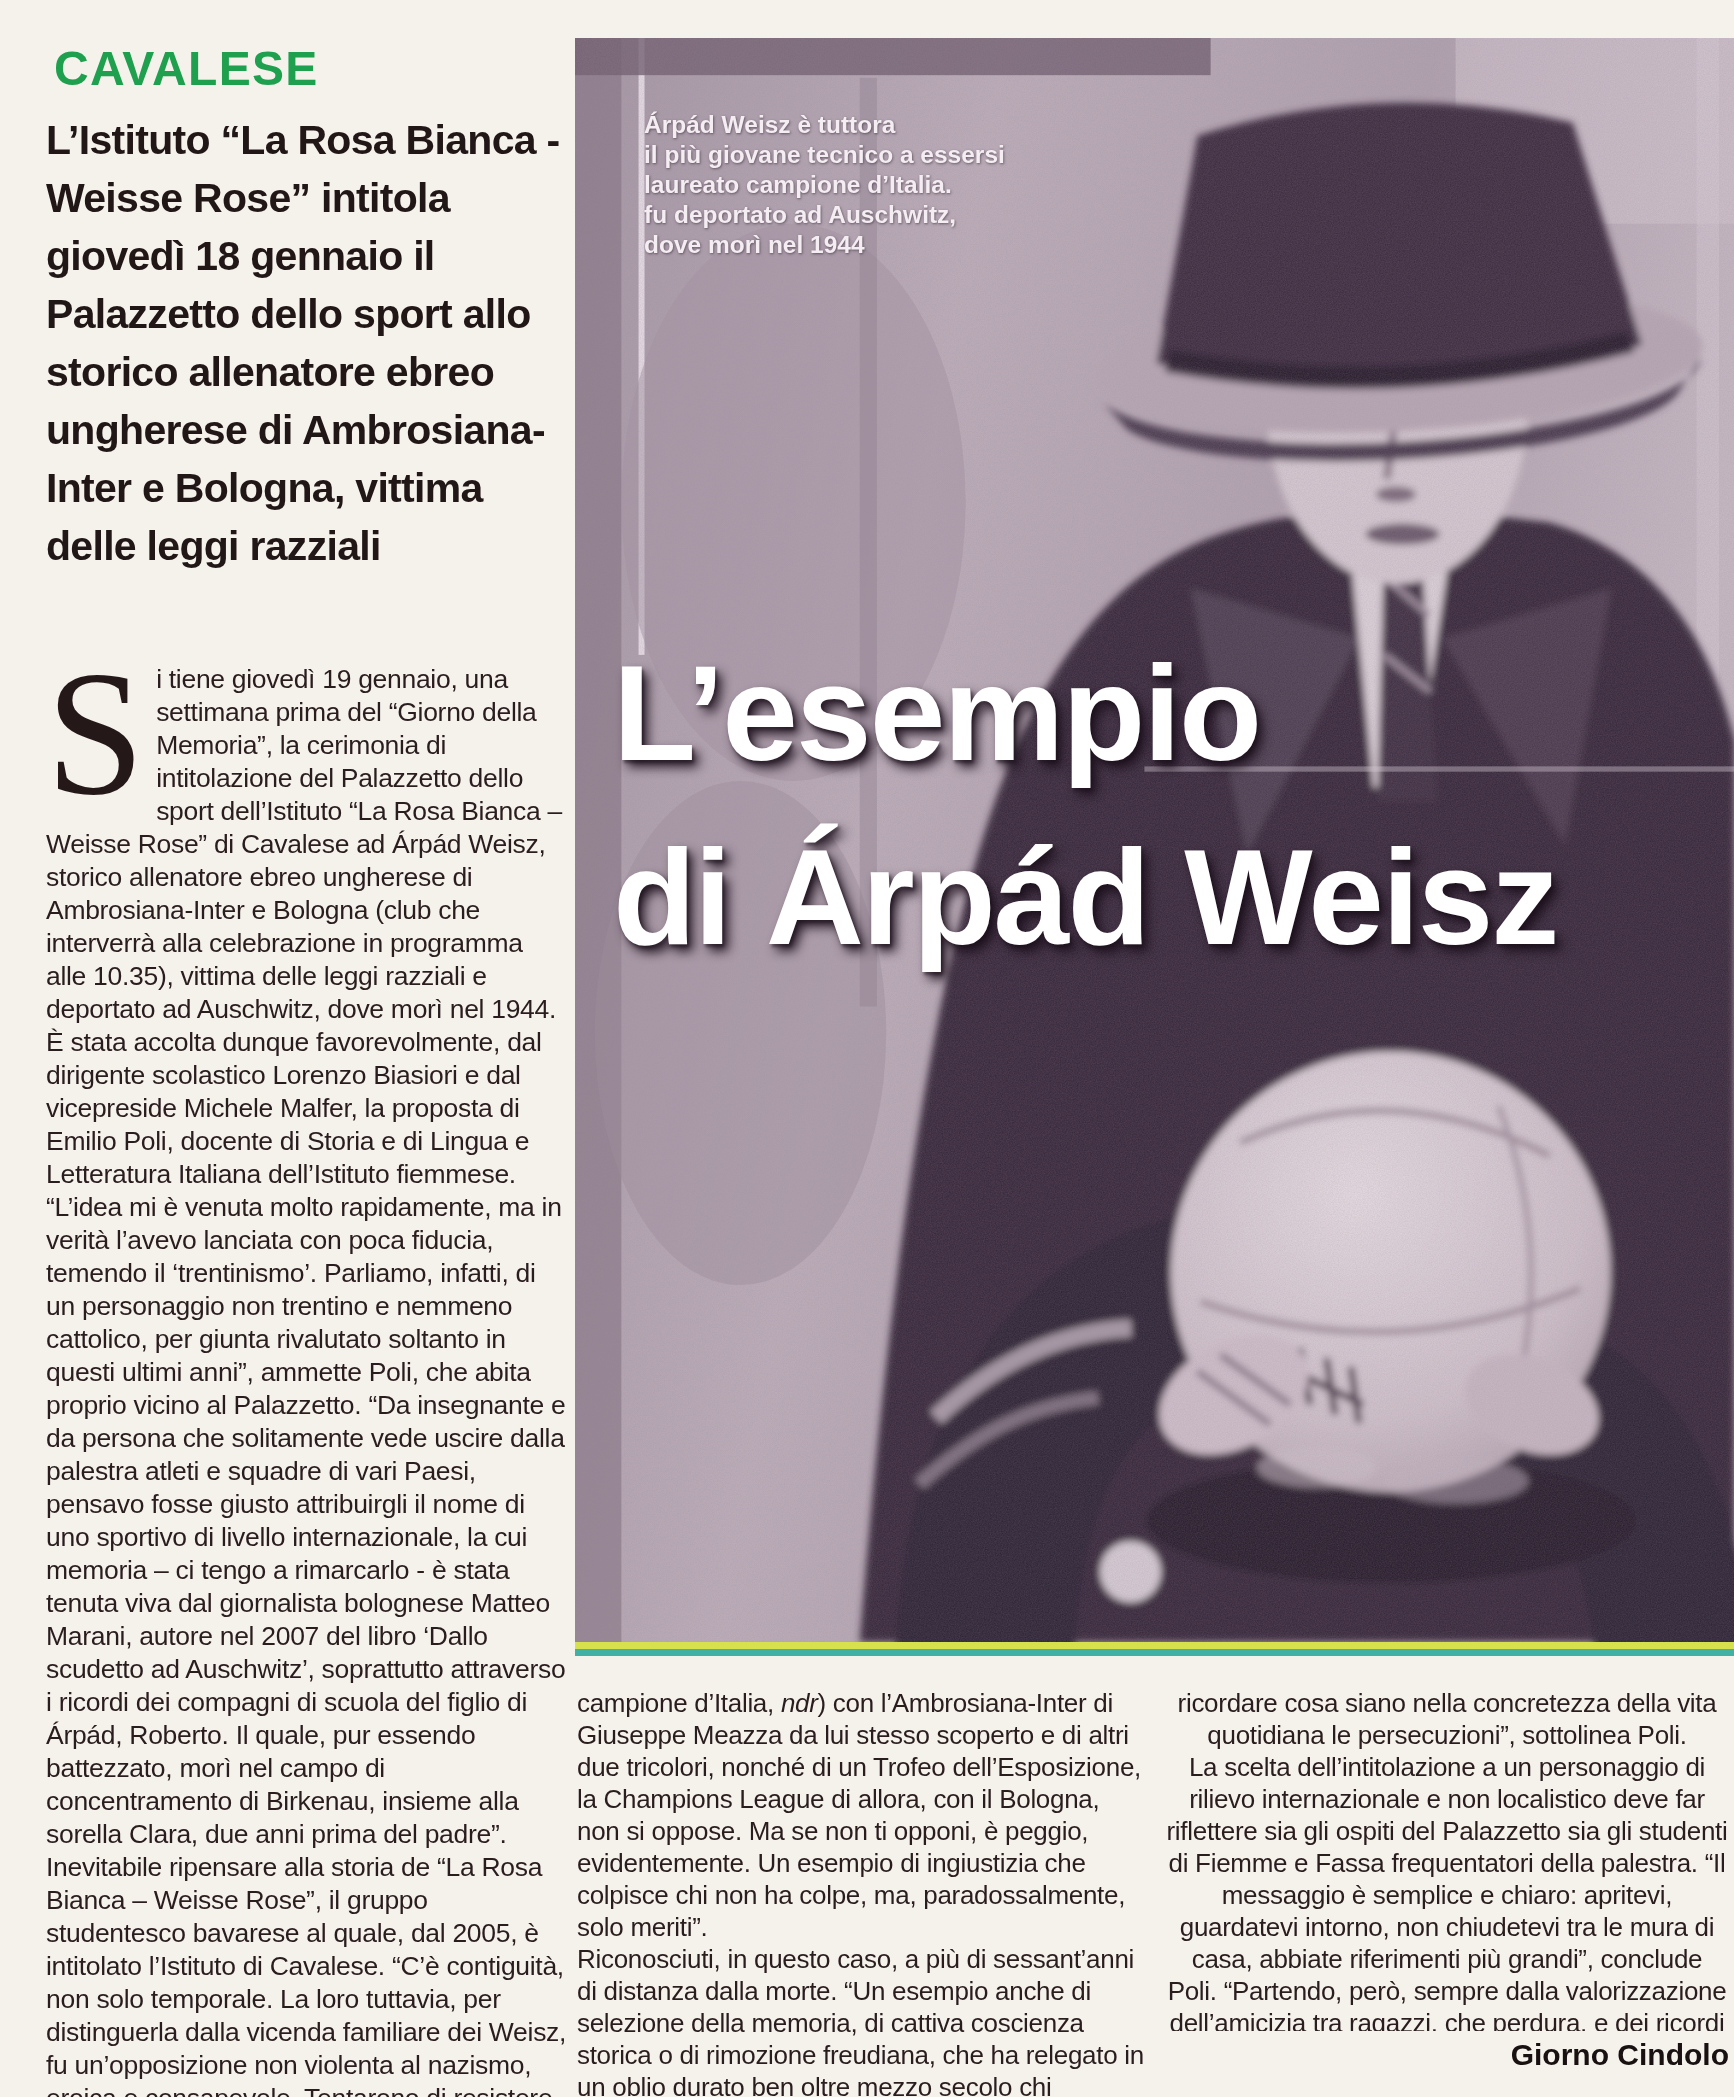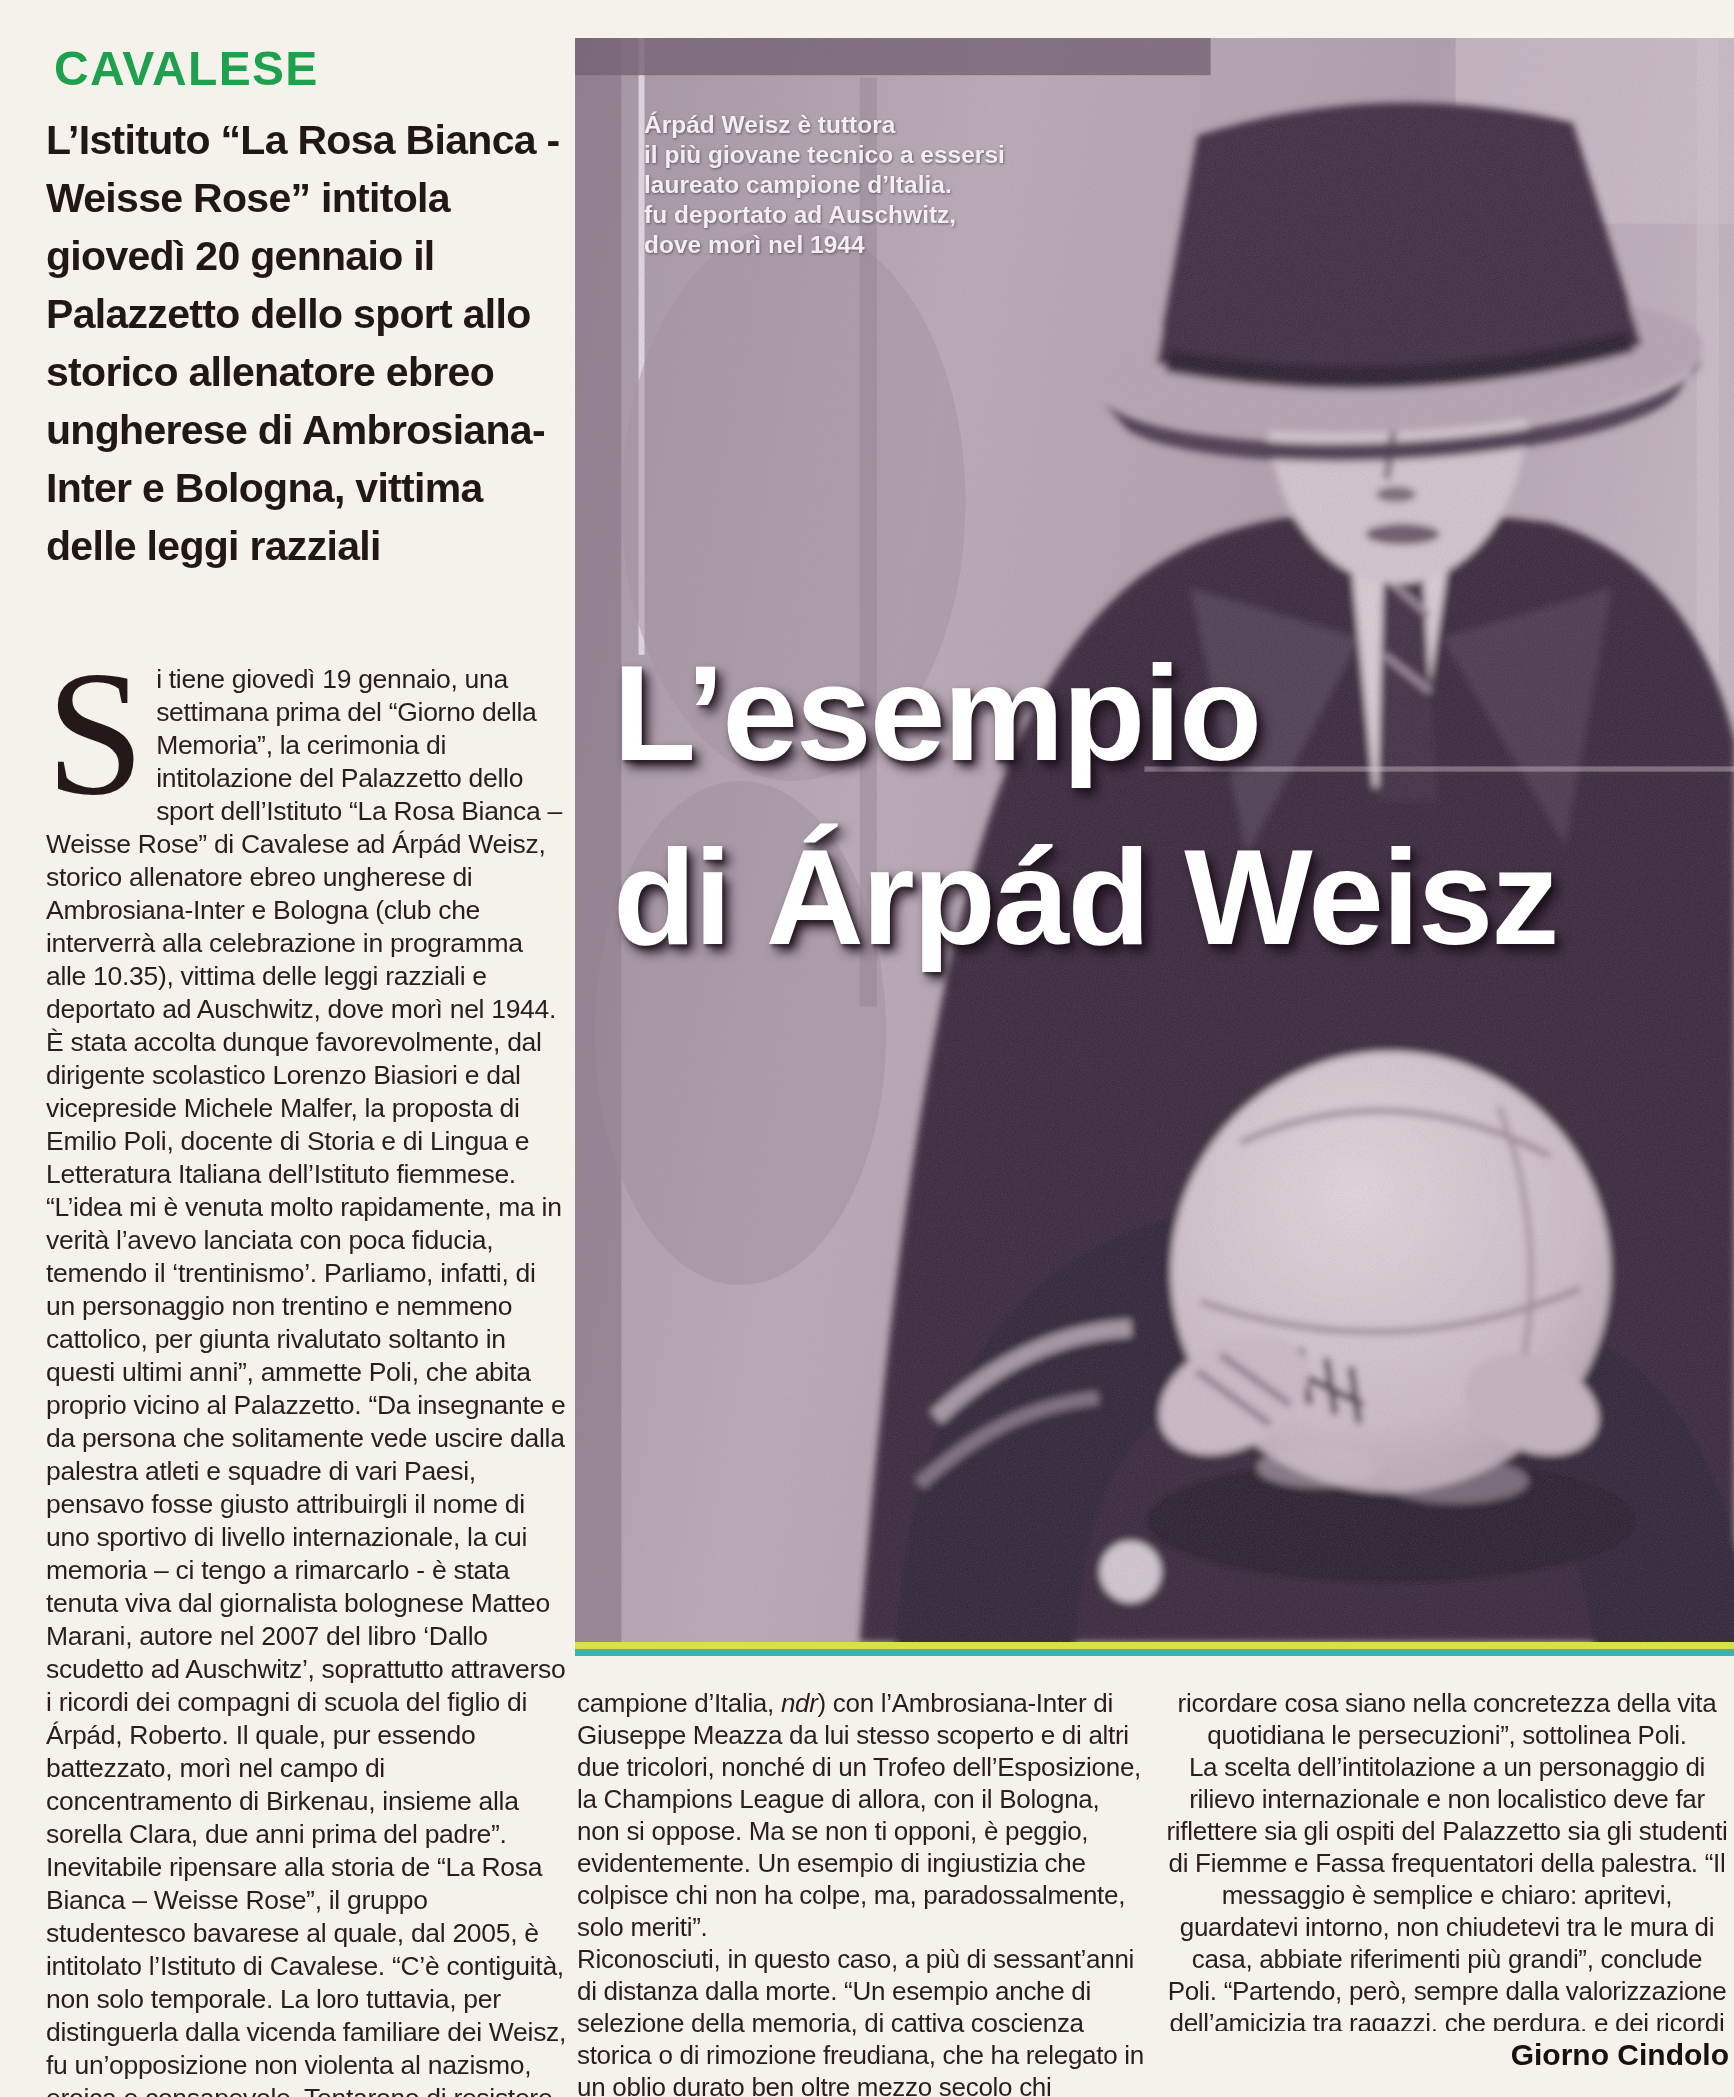--- a/index.html
+++ b/index.html
@@ -70,21 +70,21 @@
     text-align:right; font-size:30px; font-weight:bold; color:#181011;
   }
 </style>
 </head>
 <body>
 
 <div id="page">
 
   <div class="kicker">CAVALESE</div>
 
-  <div class="headline">L’Istituto “La Rosa Bianca - Weisse Rose” intitola giovedì 20 gennaio il Palazzetto dello sport allo storico allenatore ebreo ungherese di Ambrosiana-Inter e Bologna, vittima delle leggi razziali</div>
+  <div class="headline">L’Istituto “La Rosa Bianca - Weisse Rose” intitola giovedì 18 gennaio il Palazzetto dello sport allo storico allenatore ebreo ungherese di Ambrosiana-Inter e Bologna, vittima delle leggi razziali</div>
 
   <div class="left-body">
     <p class="para"><span class="dropcap">S</span><span>i tiene giovedì 19 gennaio, una settimana prima del “Giorno della Memoria”, la cerimonia di intitolazione del Palazzetto dello sport dell’Istituto “La Rosa Bianca – Weisse Rose” di Cavalese ad Árpád Weisz, storico allenatore ebreo ungherese di Ambrosiana-Inter e Bologna (club che interverrà alla celebrazione in programma alle 10.35), vittima delle leggi razziali e deportato ad Auschwitz, dove morì nel 1944.</span></p>
     <p class="para">È stata accolta dunque favorevolmente, dal dirigente scolastico Lorenzo Biasiori e dal vicepreside Michele Malfer, la proposta di Emilio Poli, docente di Storia e di Lingua e Letteratura Italiana dell’Istituto fiemmese. “L’idea mi è venuta molto rapidamente, ma in verità l’avevo lanciata con poca fiducia, temendo il ‘trentinismo’. Parliamo, infatti, di un personaggio non trentino e nemmeno cattolico, per giunta rivalutato soltanto in questi ultimi anni”, ammette Poli, che abita proprio vicino al Palazzetto. “Da insegnante e da persona che solitamente vede uscire dalla palestra atleti e squadre di vari Paesi, pensavo fosse giusto attribuirgli il nome di uno sportivo di livello internazionale, la cui memoria – ci tengo a rimarcarlo - è stata tenuta viva dal giornalista bolognese Matteo Marani, autore nel 2007 del libro ‘Dallo scudetto ad Auschwitz’, soprattutto attraverso i ricordi dei compagni di scuola del figlio di Árpád, Roberto. Il quale, pur essendo battezzato, morì nel campo di concentramento di Birkenau, insieme alla sorella Clara, due anni prima del padre”.</p>
     <p class="para">Inevitabile ripensare alla storia de “La Rosa Bianca – Weisse Rose”, il gruppo studentesco bavarese al quale, dal 2005, è intitolato l’Istituto di Cavalese. “C’è contiguità, non solo temporale. La loro tuttavia, per distinguerla dalla vicenda familiare dei Weisz, fu un’opposizione non violenta al nazismo, eroica e consapevole. Tentarono di resistere, pagando con la vita”, spiega Poli, che da 27 anni rinnova la tessera dell’ANED, l’Associazione Nazionale Ex Deportati nei campi nazisti, che prima apparteneva alla madre. “Árpád, invece, che era un personaggio importante e all’epoca uno dei migliori allenatori d’Europa, vincitore a soli 34 anni di uno scudetto (è tuttora il più giovane tecnico a essersi laureato</p>
   </div>
 
   <div class="photo">
     <svg viewBox="0 0 1752 2418" preserveAspectRatio="none">
       <defs>

